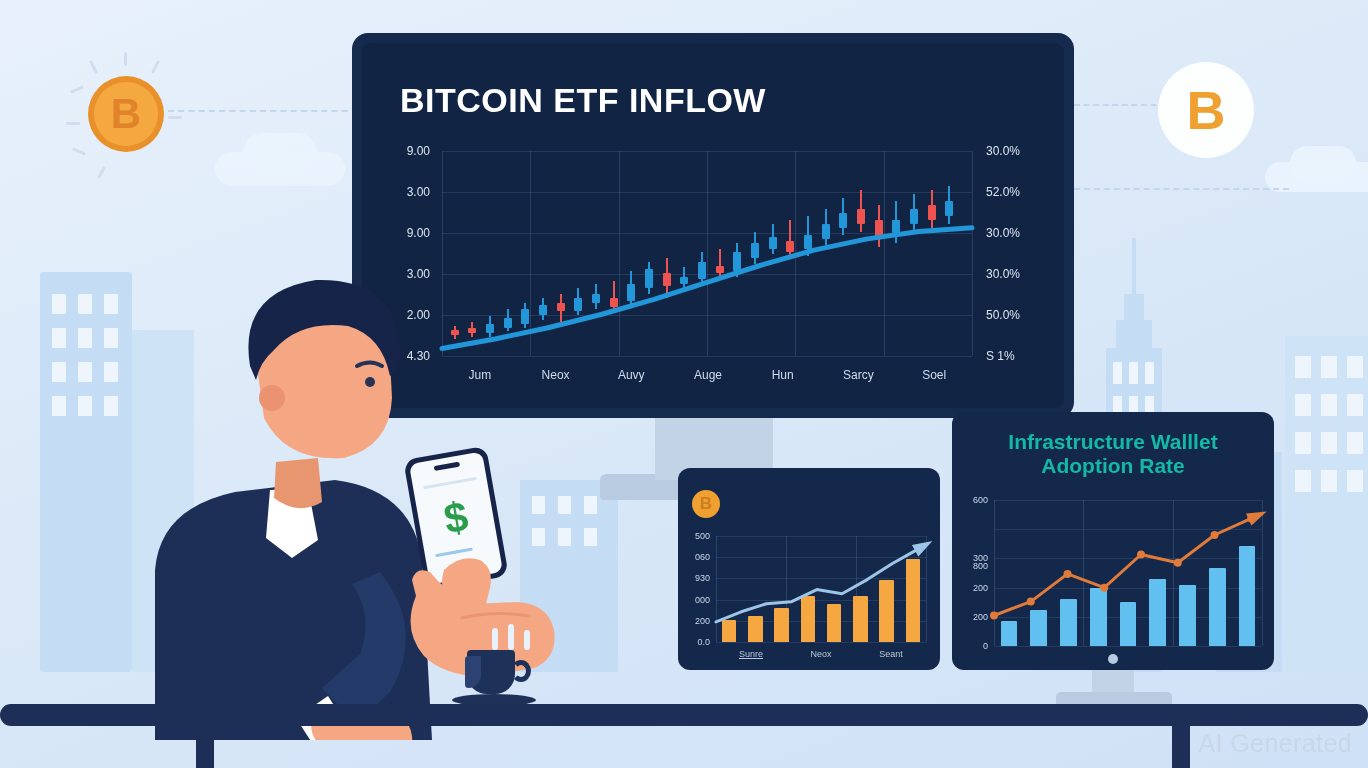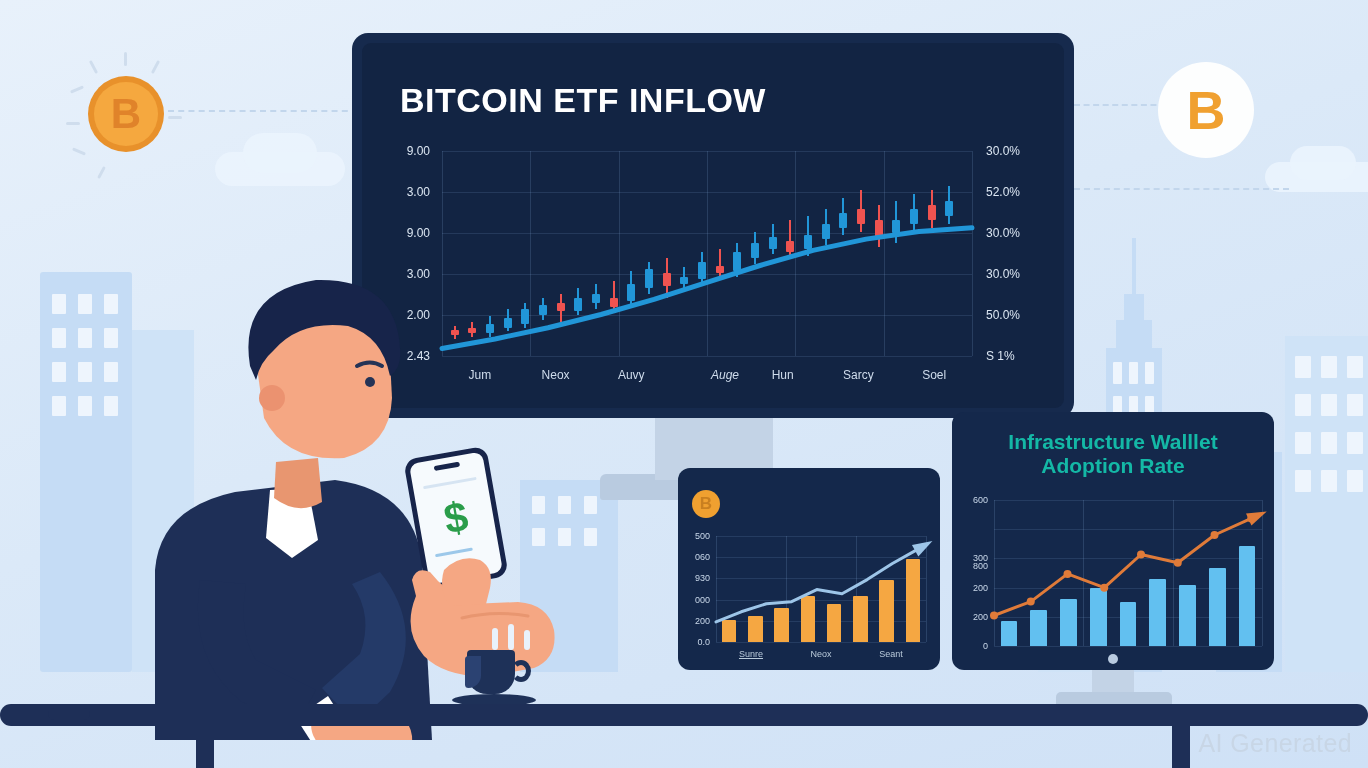--- a/index.html
+++ b/index.html
@@ -185,31 +185,31 @@
           <div class="grid-h" style="top: 41px;"></div>
           <div class="grid-h" style="top: 82px;"></div>
           <div class="grid-h" style="top: 123px;"></div>
           <div class="grid-h" style="top: 164px;"></div>
           <div class="grid-h" style="top: 205px;"></div>
           <div class="yl" style="top: 0px;">9.00</div>
           <div class="yl" style="top: 41px;">3.00</div>
           <div class="yl" style="top: 82px;">9.00</div>
           <div class="yl" style="top: 123px;">3.00</div>
           <div class="yl" style="top: 164px;">2.00</div>
-          <div class="yl" style="top: 205px;">2.43</div>
+          <div class="yl" style="top: 205px;">4.30</div>
           <div class="yr" style="top: 0px;">30.0%</div>
           <div class="yr" style="top: 41px;">52.0%</div>
           <div class="yr" style="top: 82px;">30.0%</div>
           <div class="yr" style="top: 123px;">30.0%</div>
           <div class="yr" style="top: 164px;">50.0%</div>
           <div class="yr" style="top: 205px;">S 1%</div>
           <div class="xl" style="left: 37.8571px;">Jum</div>
           <div class="xl" style="left: 113.571px;">Neox</div>
           <div class="xl" style="left: 189.286px;">Auvy</div>
-          <div class="xl" style="left: 283px; font-style: italic;">Auge</div>
+          <div class="xl" style="left: 266px;">Auge</div>
           <div class="xl" style="left: 340.714px;">Hun</div>
           <div class="xl" style="left: 416.429px;">Sarcy</div>
           <div class="xl" style="left: 492.143px;">Soel</div>
           <div class="candle" style="left: 8.65667px; width: 8.12667px; height: 205px;">
             <div class="wick" style="background: rgb(239, 83, 80); bottom: 16.974px; height: 13.202px;"></div>
             <div class="body" style="background: rgb(239, 83, 80); bottom: 20.746px; height: 5.658px;"></div>
           </div>
           <div class="candle" style="left: 26.3233px; width: 8.12667px; height: 205px;">
             <div class="wick" style="background: rgb(239, 83, 80); bottom: 18.86px; height: 15.088px;"></div>
             <div class="body" style="background: rgb(239, 83, 80); bottom: 22.632px; height: 5.658px;"></div>

